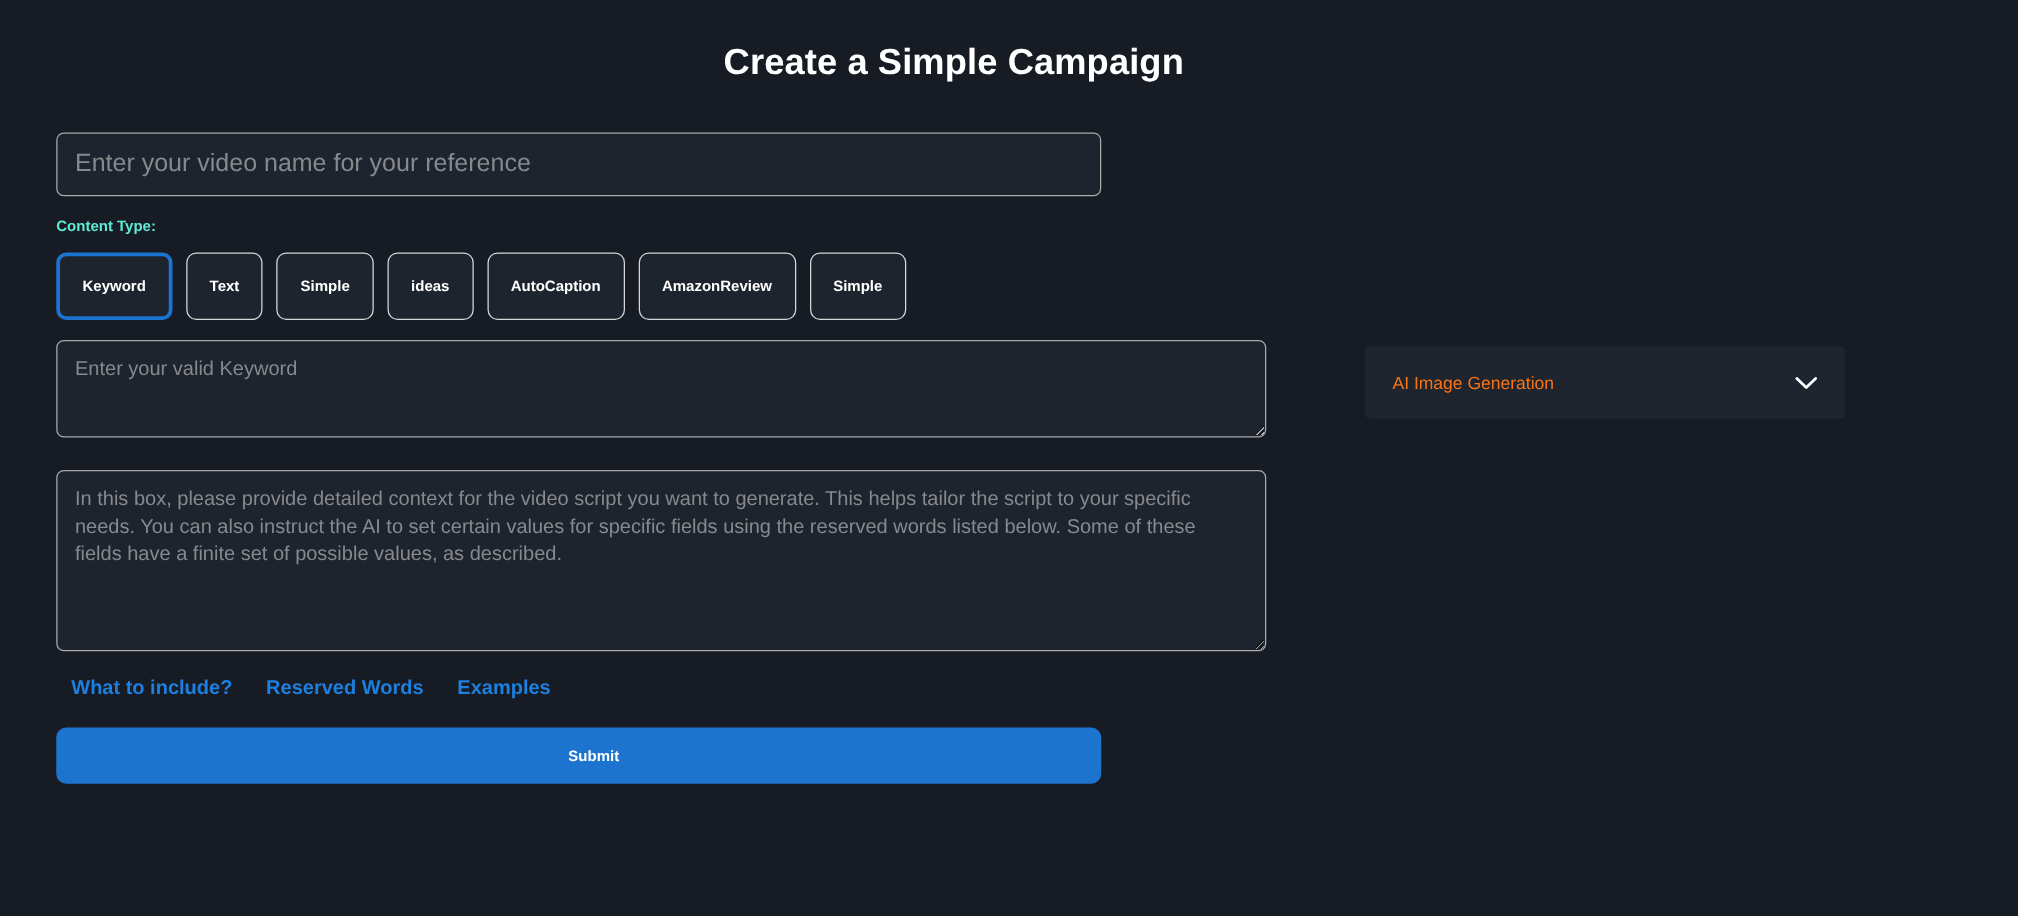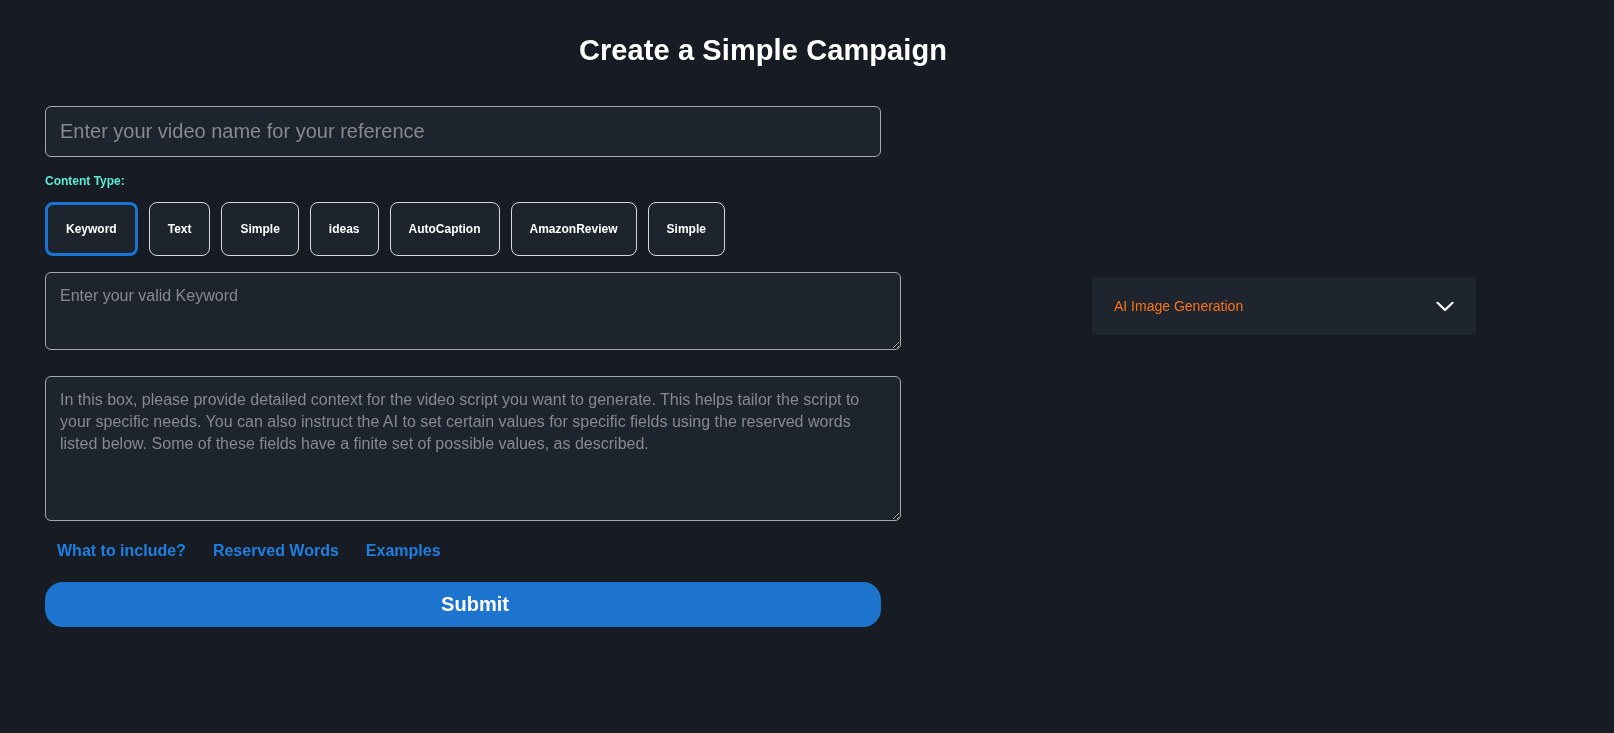--- a/index.html
+++ b/index.html
@@ -88,21 +88,21 @@
   }
 
   .chip.selected {
     border: 3px solid #1b74d1;
     background: #1e242e;
   }
 
   
   .ta {
     display: block;
-    width: 856px;
+    width: 968px;
     background: #1e242e;
     border: 1px solid #a9a9a9;
     border-radius: 6px;
     color: #d8dde3;
     font-family: "Liberation Sans", sans-serif;
     font-size: 16px;
     line-height: 22px;
     padding: 12px 14px;
     outline: none;
     resize: vertical;
@@ -131,24 +131,24 @@
   }
 
   
   .submit-btn {
     display: block;
     margin-top: 22px;
     width: 836px;
     height: 45px;
     background: #1d74cf;
     border: none;
-    border-radius: 18px;
+    border-radius: 8px;
     color: #ffffff;
     font-family: "Liberation Sans", sans-serif;
-    font-size: 20px;
+    font-size: 12px;
     font-weight: bold;
     cursor: pointer;
     padding-left: 24px;
   }
 
   
   .accordion-col {
     position: absolute;
     left: 1092px;
     top: 277px;

